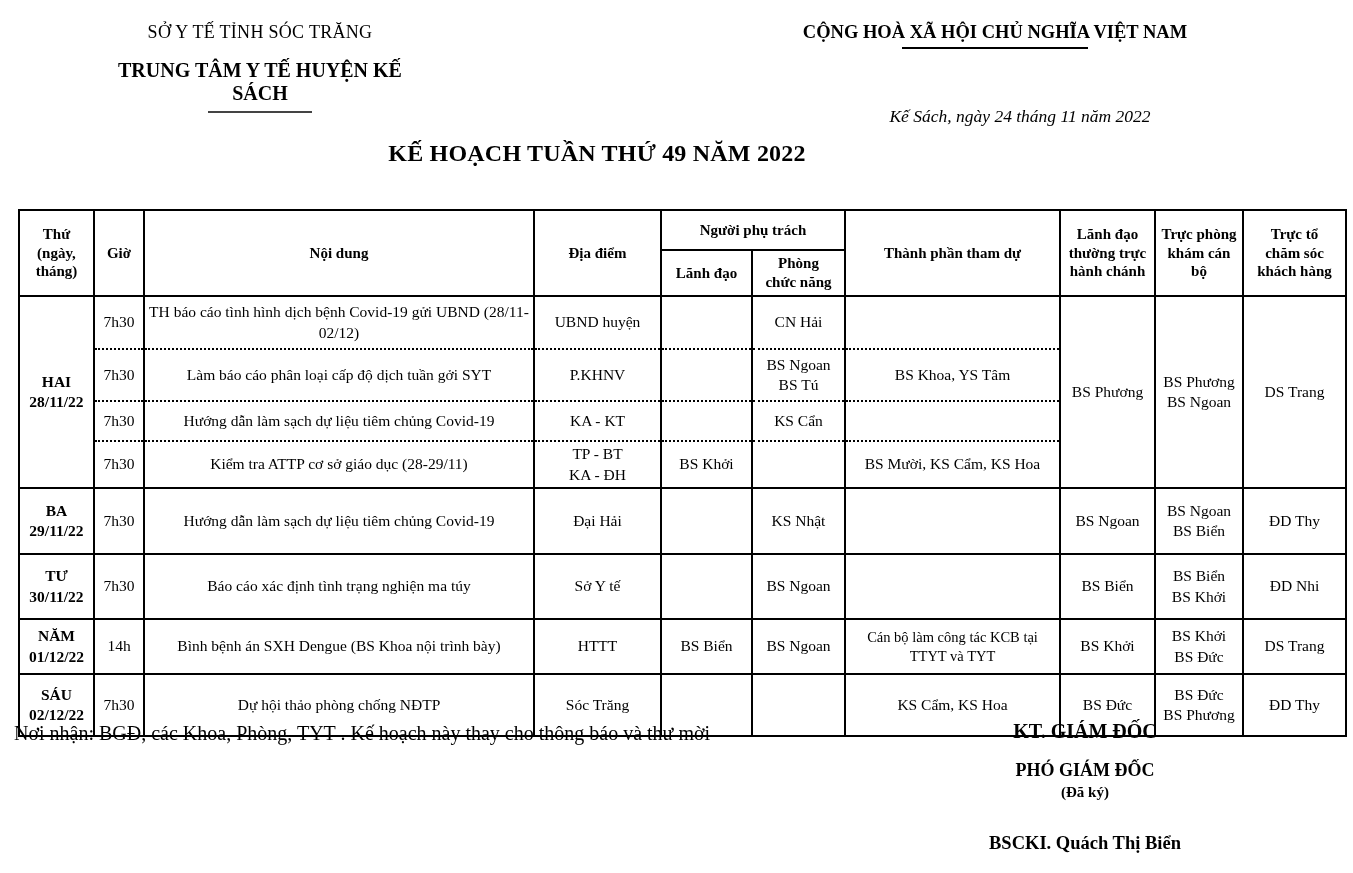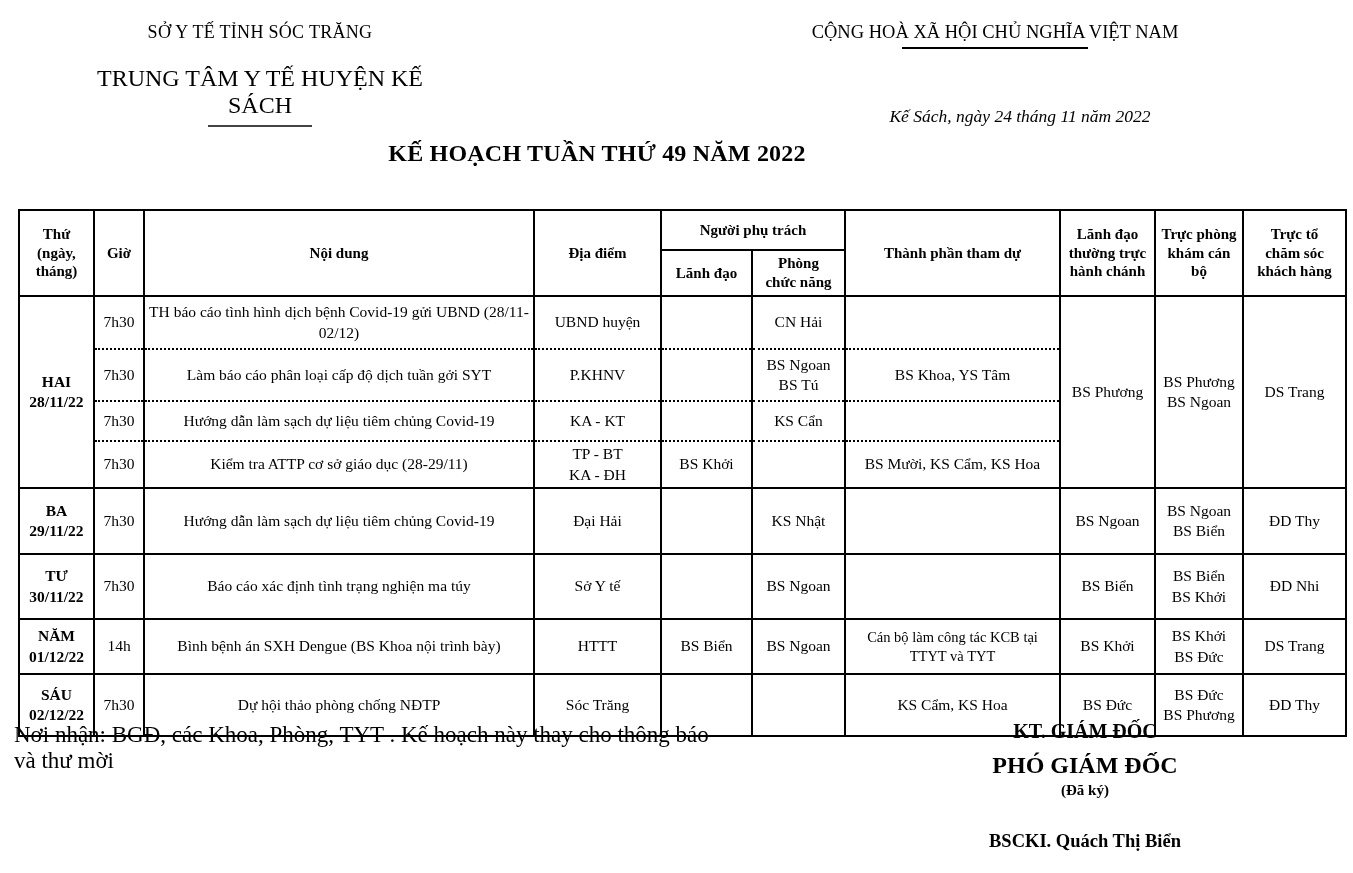--- a/index.html
+++ b/index.html
@@ -10,25 +10,25 @@
     height: 873px;
     font-family: "Liberation Serif", serif;
     color: #000;
     position: relative;
   }
   .abs { position: absolute; }
 
   
   .org-block { left: 95px; top: 22px; width: 330px; text-align: center; }
   .org-line1 { font-size: 18px; letter-spacing: 0.3px; }
-  .org-line2 { font-size: 24px; font-weight: normal; margin-top: 22px; }
+  .org-line2 { font-size: 20px; font-weight: bold; margin-top: 16px; }
   .org-rule  { width: 104px; height: 0; border-top: 2px solid #444; margin: 6px auto 0 auto; }
 
   .nat-block { left: 770px; top: 22px; width: 450px; text-align: center; }
-  .nat-line1 { font-size: 18.5px; font-weight: normal; }
+  .nat-line1 { font-size: 18.5px; font-weight: bold; }
   .nat-line2 { font-size: 18.5px; font-weight: bold; margin-top: 5px; }
   .nat-rule  { width: 186px; height: 0; border-top: 2px solid #000; margin: 4px auto 0 auto; }
 
   .dateline  { left: 830px; top: 106px; width: 380px; text-align: center;
                font-size: 17.5px; font-style: italic; }
 
   .doc-title { left: 0; top: 140px; width: 1194px; text-align: center;
                font-size: 24px; font-weight: bold; letter-spacing: 0.2px; }
 
   
@@ -55,24 +55,24 @@
     font-size: 15.5px;
     text-align: center;
     line-height: 1.3;
   }
   td.content-cell { text-align: left; padding-left: 6px; padding-right: 4px; }
   td.day-cell { font-weight: bold; font-size: 15px; line-height: 1.35; }
   .dot-b { border-bottom: 2px dotted #000 !important; }
   .dot-t { border-top: 2px dotted #000 !important; }
 
   
-  .recipients { left: 14px; top: 722px; width: 720px; font-size: 23px; }
+  .recipients { left: 14px; top: 722px; width: 720px; font-size: 20px; }
   .sign-block { left: 930px; top: 720px; width: 310px; text-align: center; }
   .sign-kt    { font-size: 20px; font-weight: bold; }
-  .sign-pgd   { font-size: 24px; font-weight: bold; margin-top: 9px; }
+  .sign-pgd   { font-size: 18px; font-weight: bold; margin-top: 17px; }
   .sign-dk    { font-size: 15px; font-weight: bold; margin-top: 3px; }
   .sign-name  { font-size: 18.5px; font-weight: bold; margin-top: 32px; }
 </style>
 </head>
 <body>
 
 <div class="abs org-block">
   <div class="org-line1">SỞ Y TẾ TỈNH SÓC TRĂNG</div>
   <div class="org-line2">TRUNG TÂM Y TẾ HUYỆN KẾ SÁCH</div>
   <div class="org-rule"></div>

